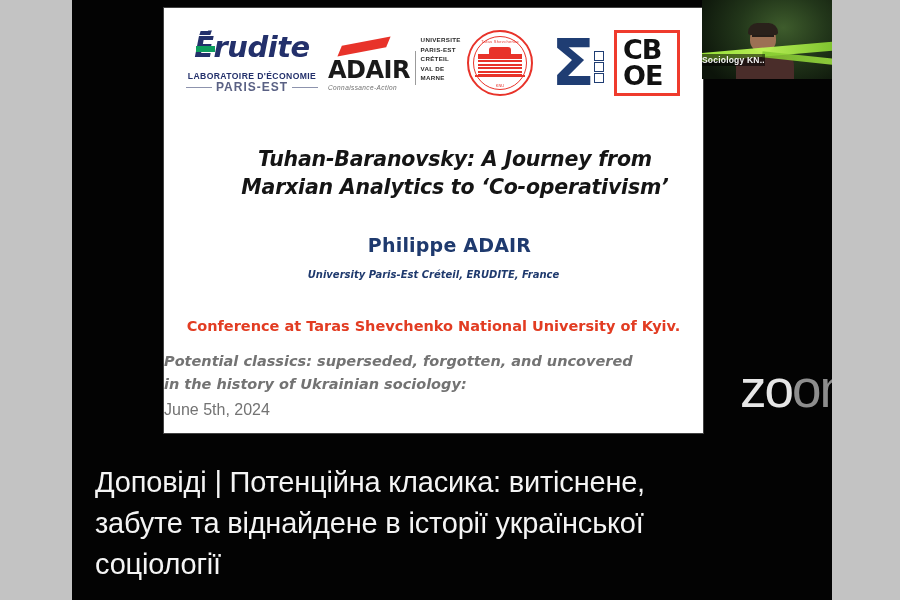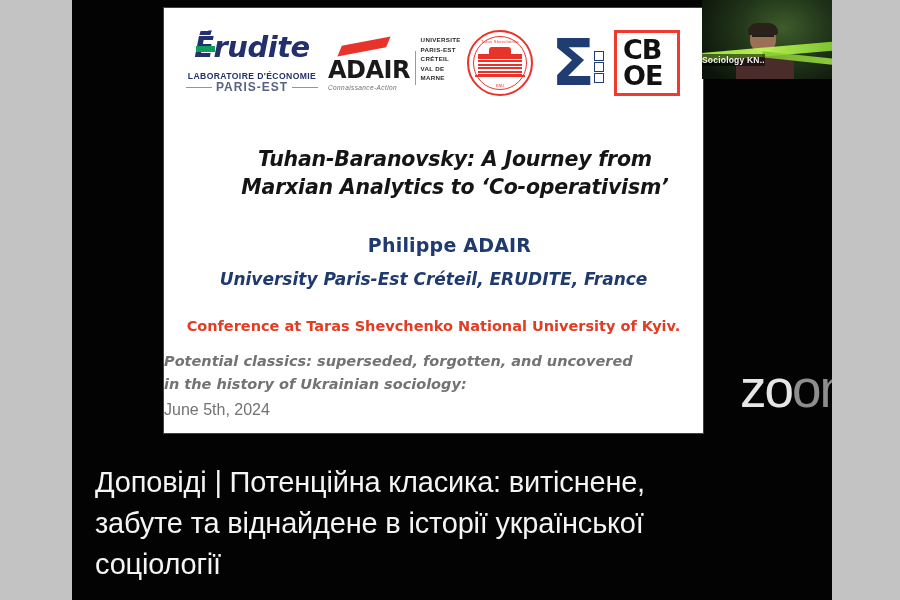--- a/index.html
+++ b/index.html
@@ -326,21 +326,21 @@
     letter-spacing: 0.2px;
   }
   .slide-affil {
     position: absolute;
     left: 0; top: 261px;
     width: 100%;
     text-align: center;
     font-family: "DejaVu Sans", sans-serif;
     font-weight: bold;
     font-style: italic;
-    font-size: 17px;
+    font-size: 10px;
     color: #1f3a6e;
   }
 
   .slide-conf {
     position: absolute;
     left: 0; top: 310px;
     width: 100%;
     text-align: center;
     font-family: "DejaVu Sans", sans-serif;
     font-weight: bold;

